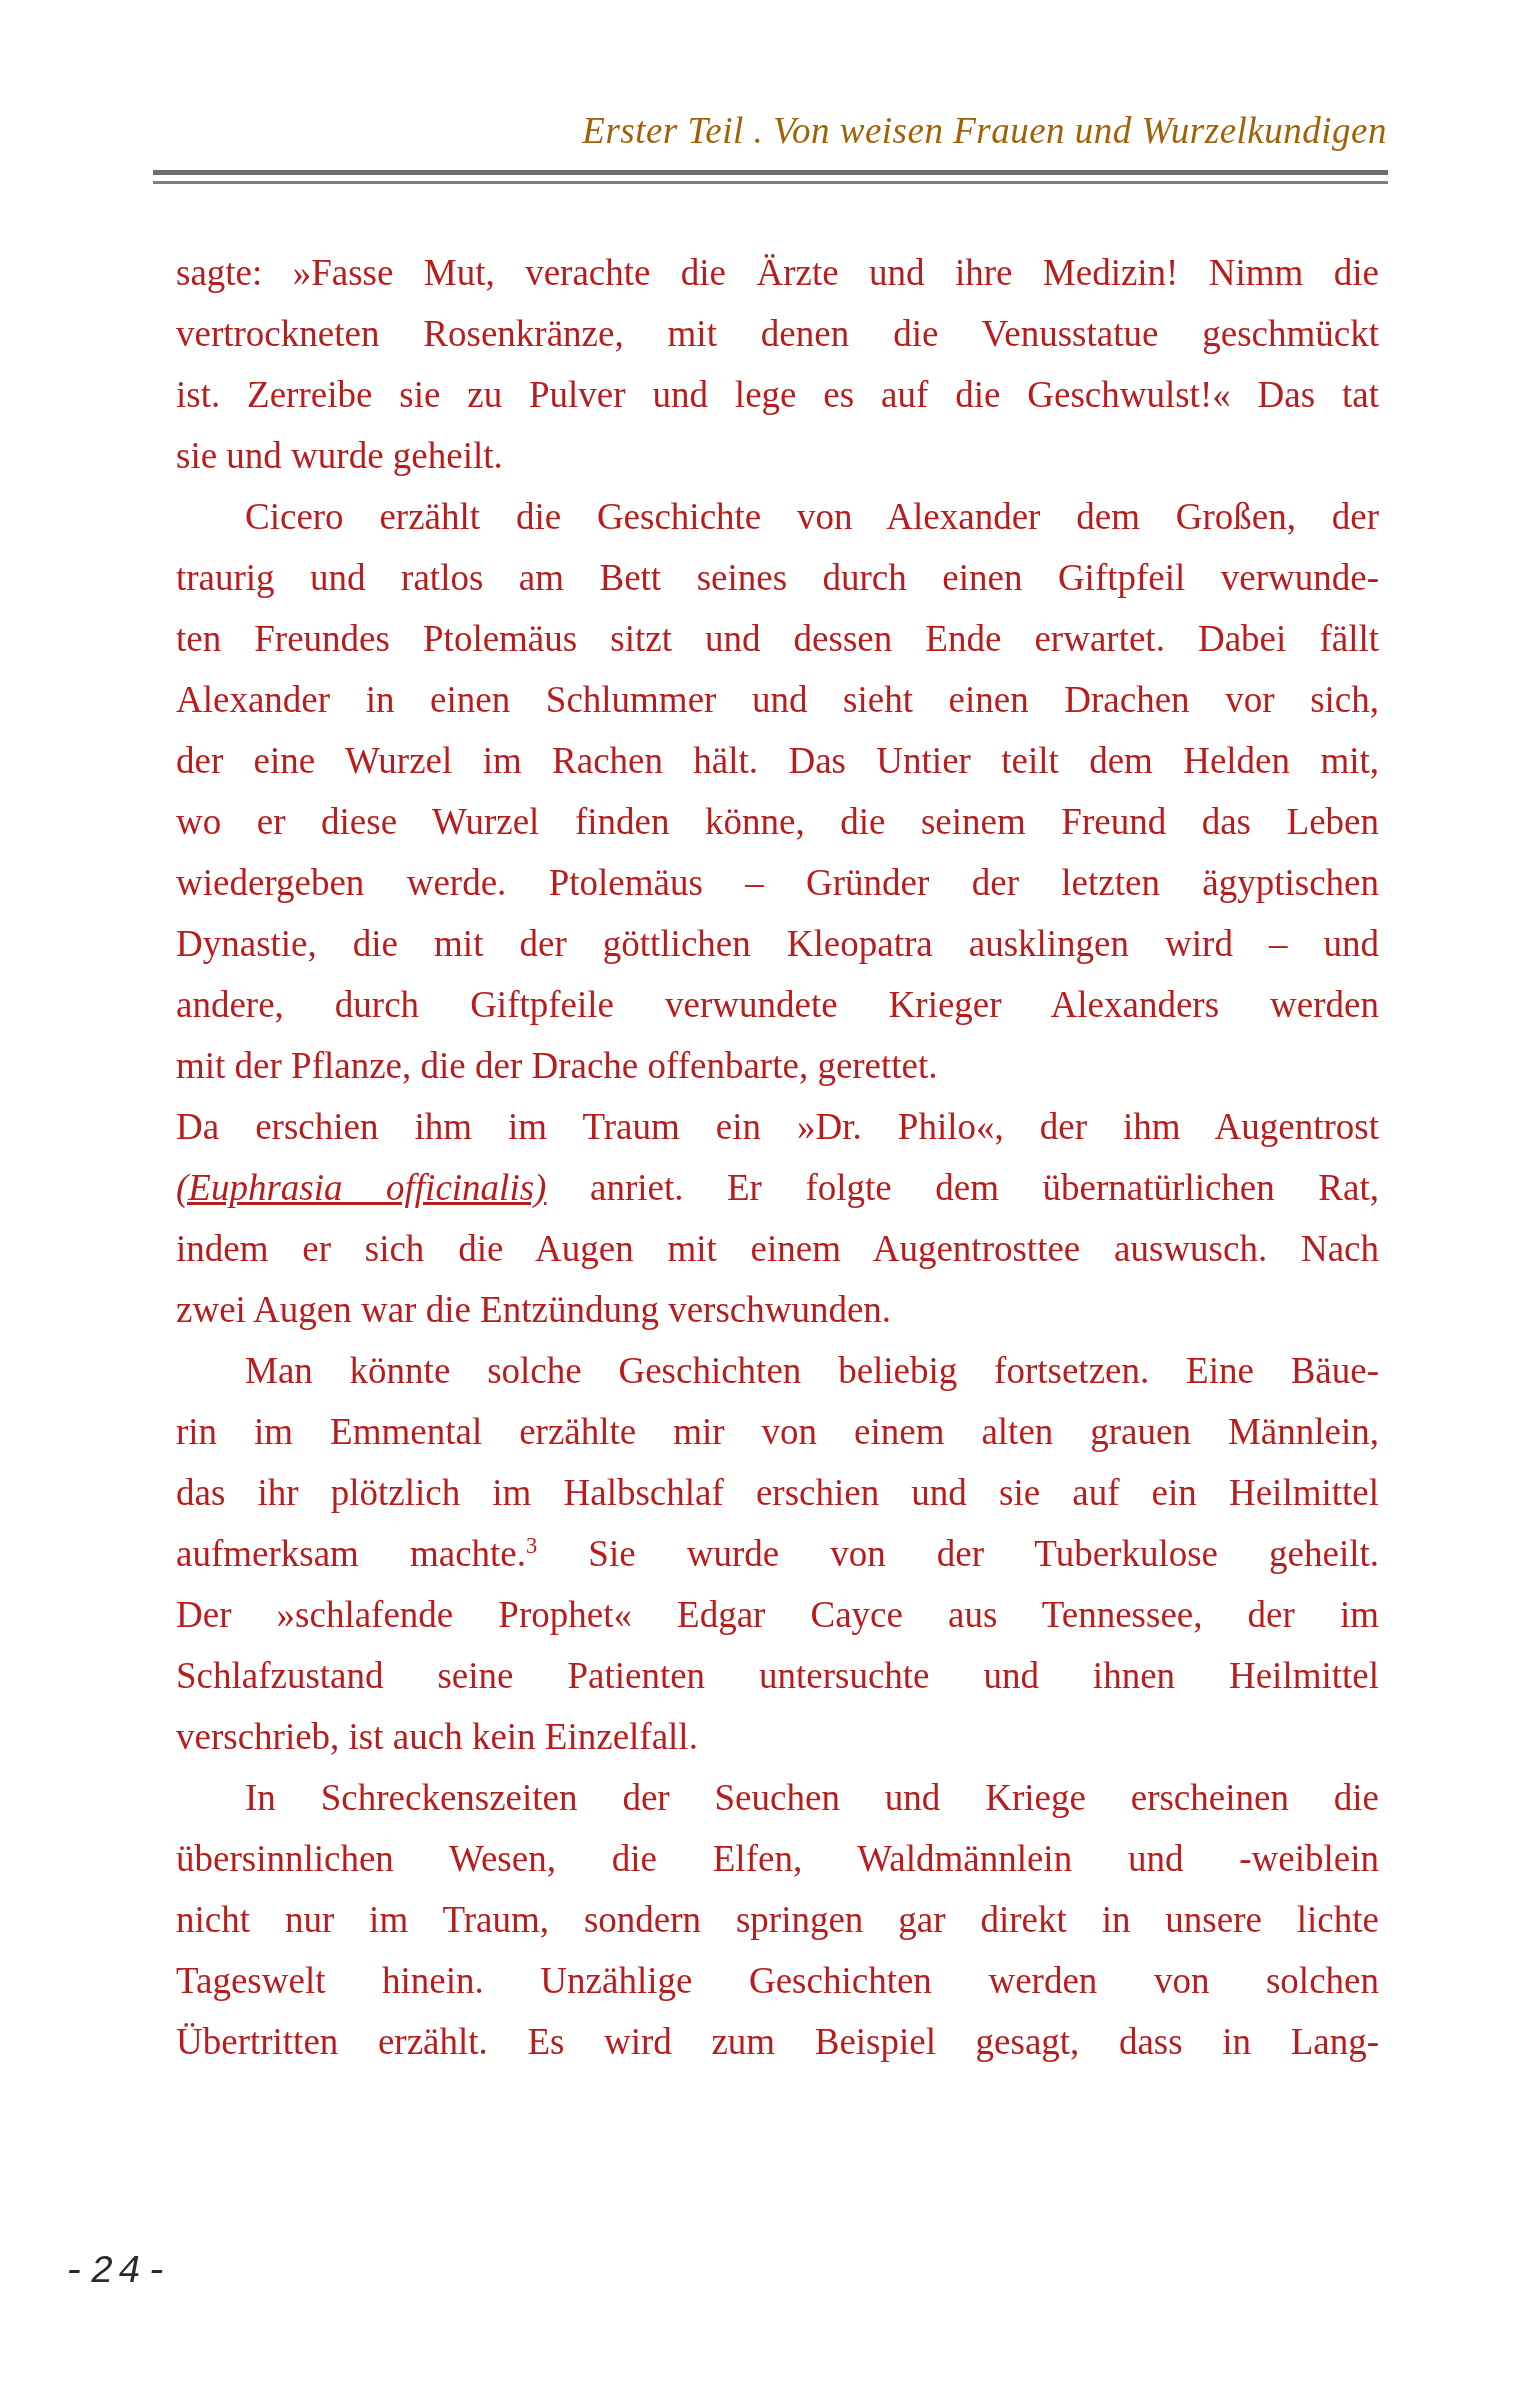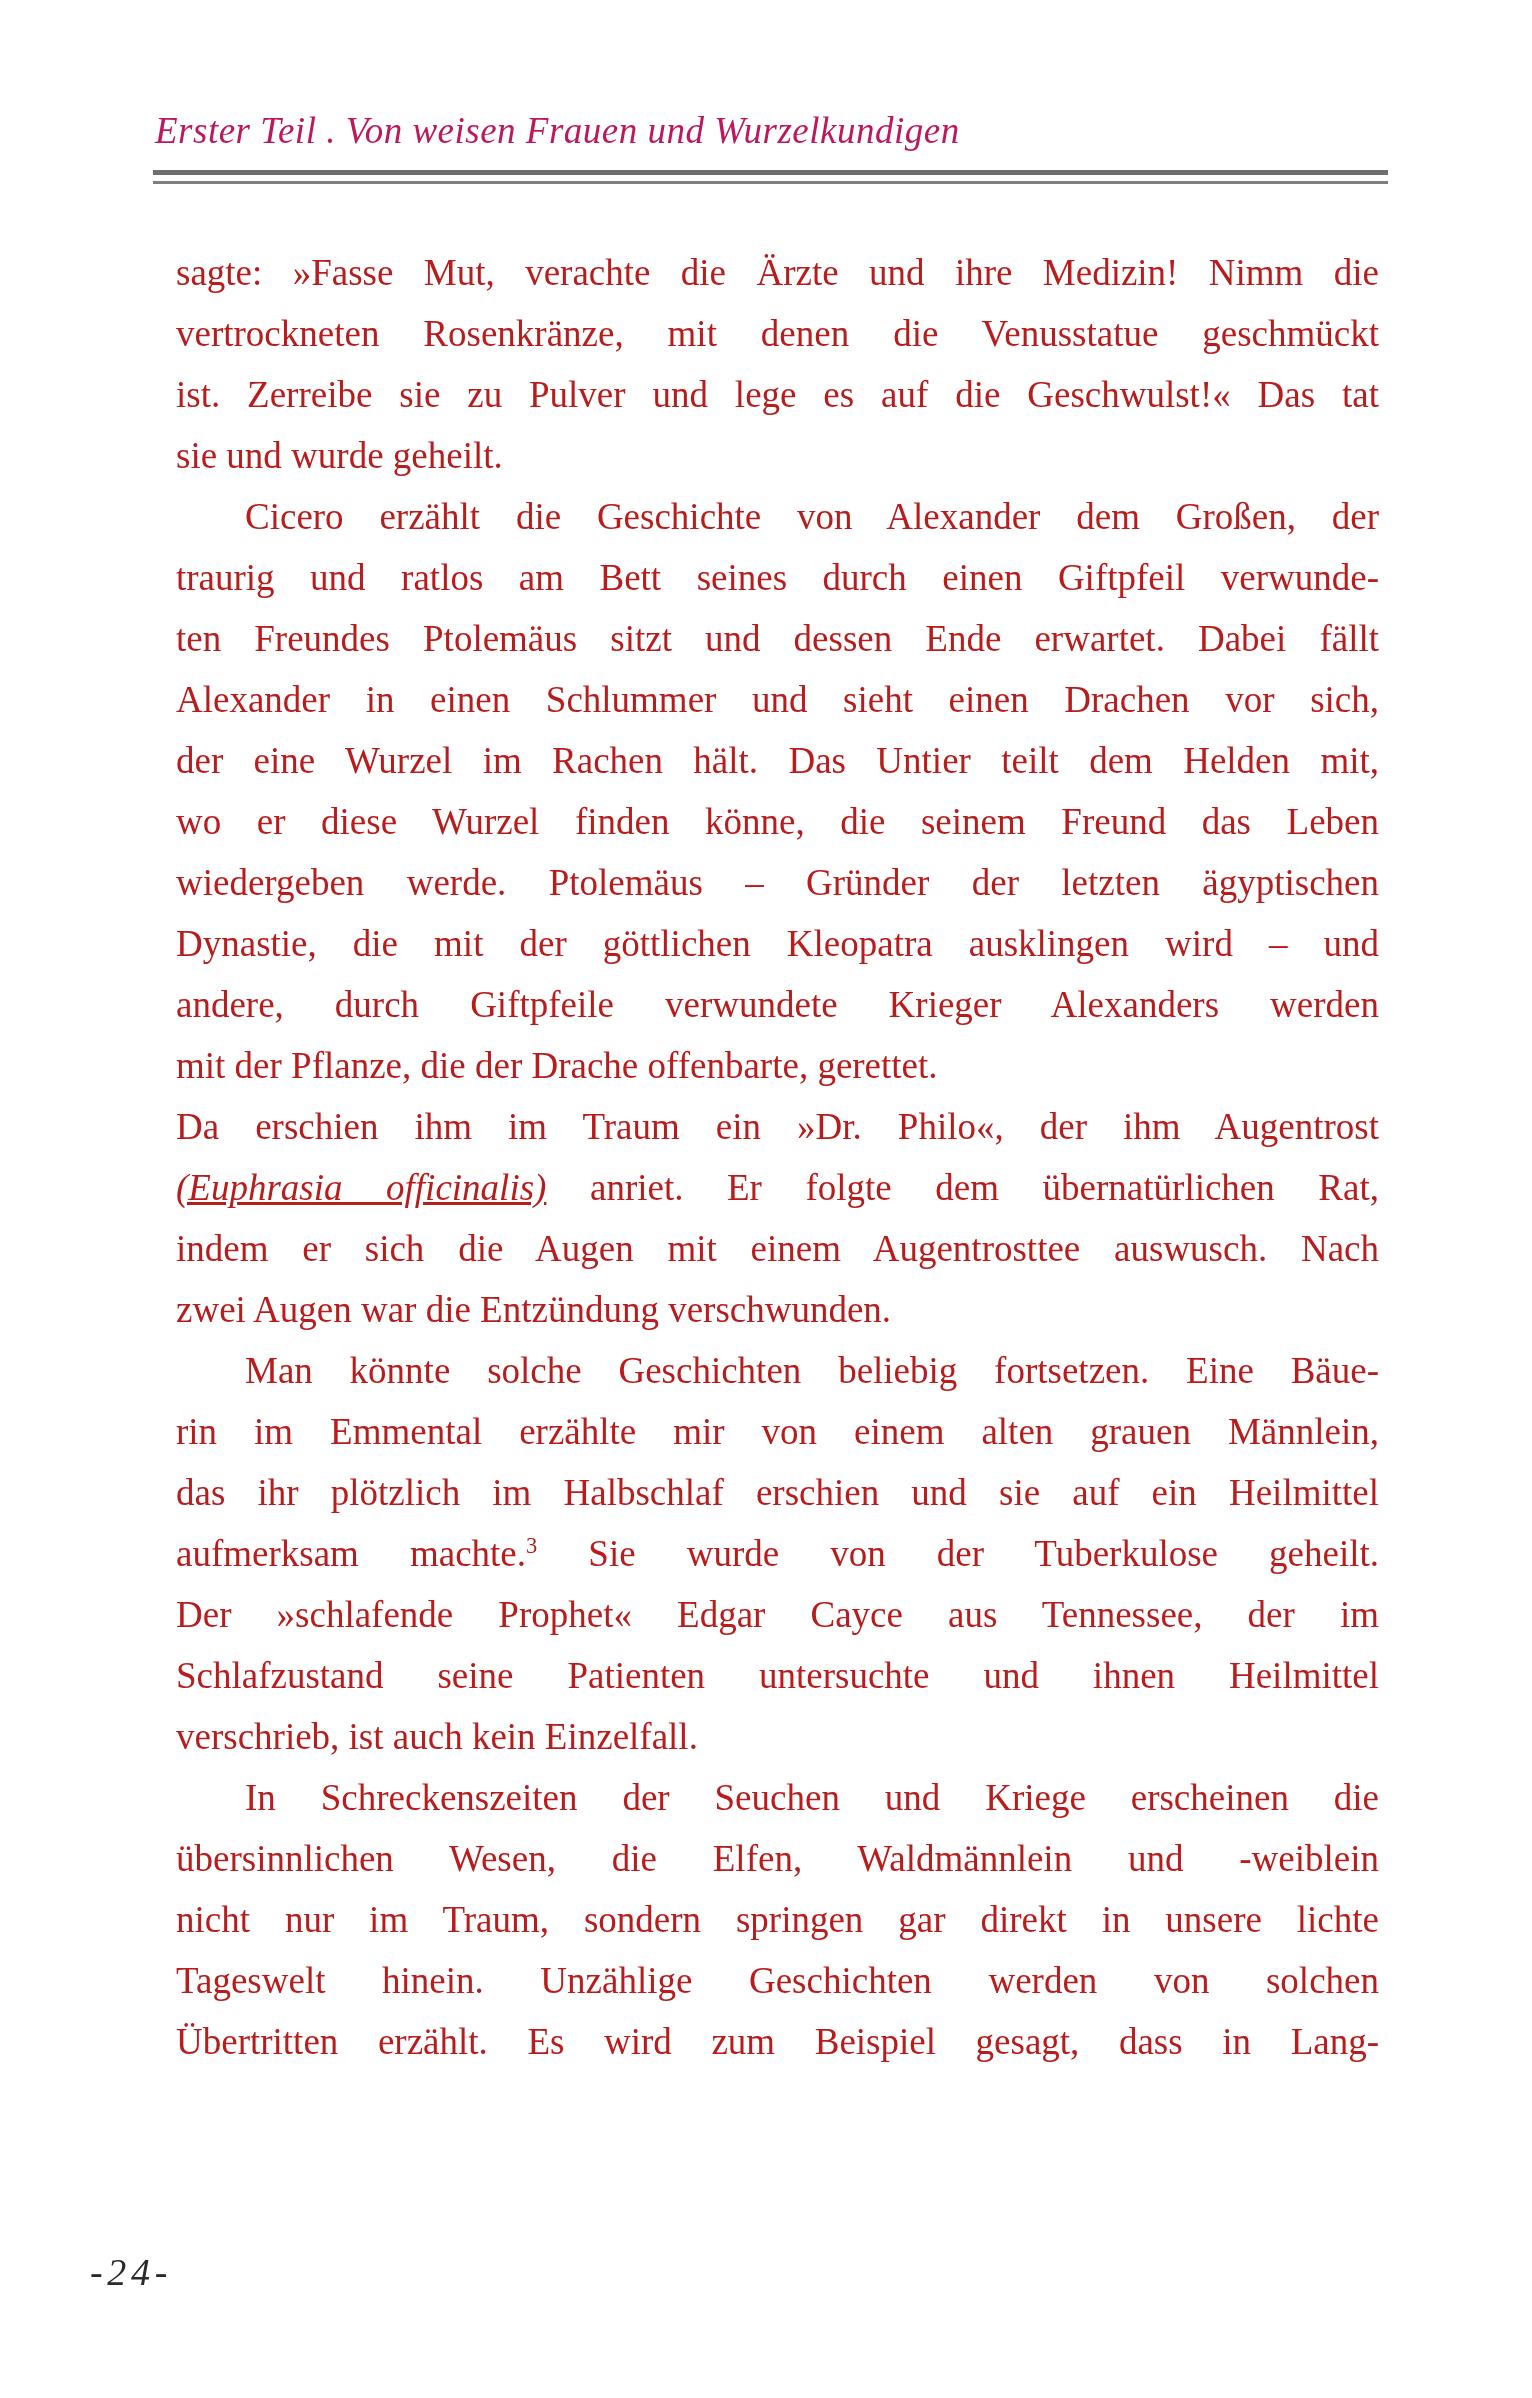--- a/index.html
+++ b/index.html
@@ -13,25 +13,25 @@
     height: 2399px;
     background: #ffffff;
     font-family: "Liberation Serif", "DejaVu Serif", serif;
     overflow: hidden;
   }
   .running-header {
     position: absolute;
     left: 155px;
     top: 109px;
     width: 1232px;
-    text-align: left;
+    text-align: right;
     font-style: italic;
     font-size: 37px;
     letter-spacing: 0.5px;
-    color: #be185d;
+    color: #a16207;
   }
   .header-rule {
     position: absolute;
     left: 153px;
     top: 170px;
     width: 1235px;
     height: 5.6px;
     border-top: 5.6px solid #6e6e6e;
     border-bottom: 3.7px solid #7f7f7f;
   }
@@ -59,26 +59,27 @@
     font-style: italic;
     text-decoration: underline;
   }
   .line sup {
     font-size: 22.5px;
     line-height: 0;
     vertical-align: super;
   }
   .page-number {
     position: absolute;
-    left: 90px;
+    left: 63px;
     top: 2250px;
     font-size: 38px;
     font-style: italic;
     letter-spacing: 4.7px;
     color: #2a2a2a;
+    font-family: Liberation Mono, monospace;
   }
 </style>
 </head>
 <body>
 
 <div class="page">
 
   <div class="running-header">Erster Teil . Von weisen Frauen und Wurzelkundigen</div>
 
   <div class="header-rule"></div>

